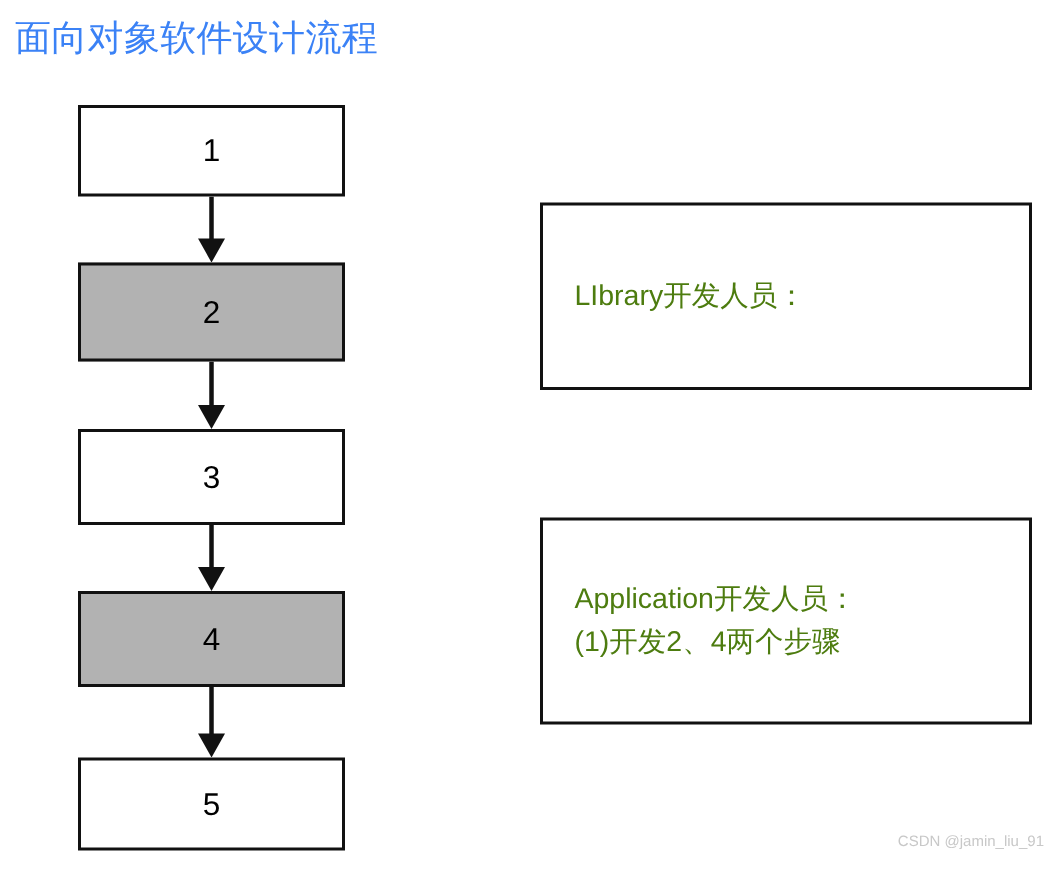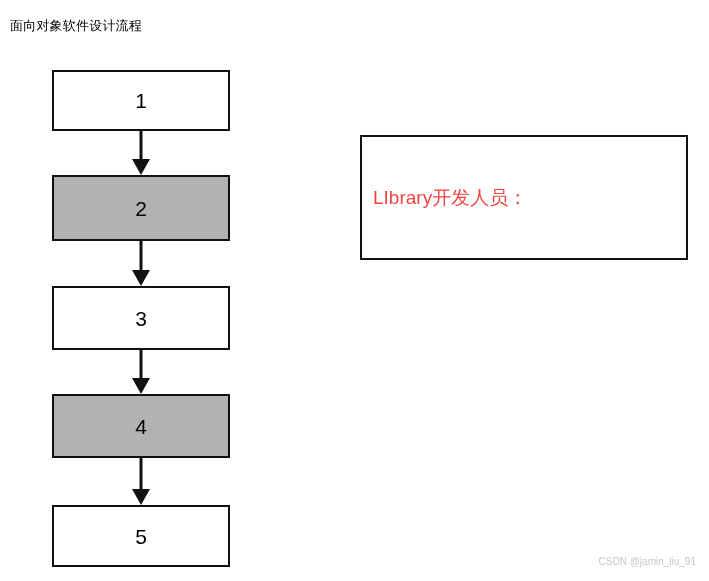--- a/index.html
+++ b/index.html
@@ -17,24 +17,24 @@
     height: 581px;
     background: #ffffff;
     overflow: hidden;
   }
 
   
   #page-title {
     position: absolute;
     left: 10px;
     top: 14px;
-    font-size: 13px;
+    font-size: 24px;
     line-height: 24px;
     letter-spacing: 0.2px;
-    color: #000000;
+    color: #3b82f6;
     white-space: nowrap;
   }
 
   
   .flow-box {
     position: absolute;
     box-sizing: border-box;
     border: 2px solid #111111;
     background: #ffffff;
     display: flex;
@@ -63,22 +63,22 @@
     box-sizing: border-box;
     border: 2px solid #111111;
     background: #ffffff;
     display: flex;
     flex-direction: column;
     justify-content: center;
   }
   .note-box .note-line {
     font-size: 19px;
     line-height: 29px;
-    padding-left: 11px;
-    color: #ef4444;
+    padding-left: 21px;
+    color: #4d7c0f;
     white-space: nowrap;
   }
 
   
   #watermark {
     position: absolute;
     right: 13px;
     bottom: 10px;
     font-size: 10px;
     line-height: 18px;
@@ -142,16 +142,20 @@
     <div class="flow-box" style="left:52px; top:505px; width:178px; height:62px;">
       <span class="box-label">5</span>
     </div>
 
   </div>
 
   <div class="note-box" style="left:360px; top:135px; width:328px; height:125px;">
     <div class="note-line">LIbrary开发人员：</div>
   </div>
 
+  <div class="note-box" style="left:360px; top:345px; width:328px; height:138px;">
+    <div class="note-line">Application开发人员：</div>
+    <div class="note-line">(1)开发2、4两个步骤</div>
+  </div>
 
   <div id="watermark">CSDN @jamin_liu_91</div>
 
 </div>
 
 </body></html>

